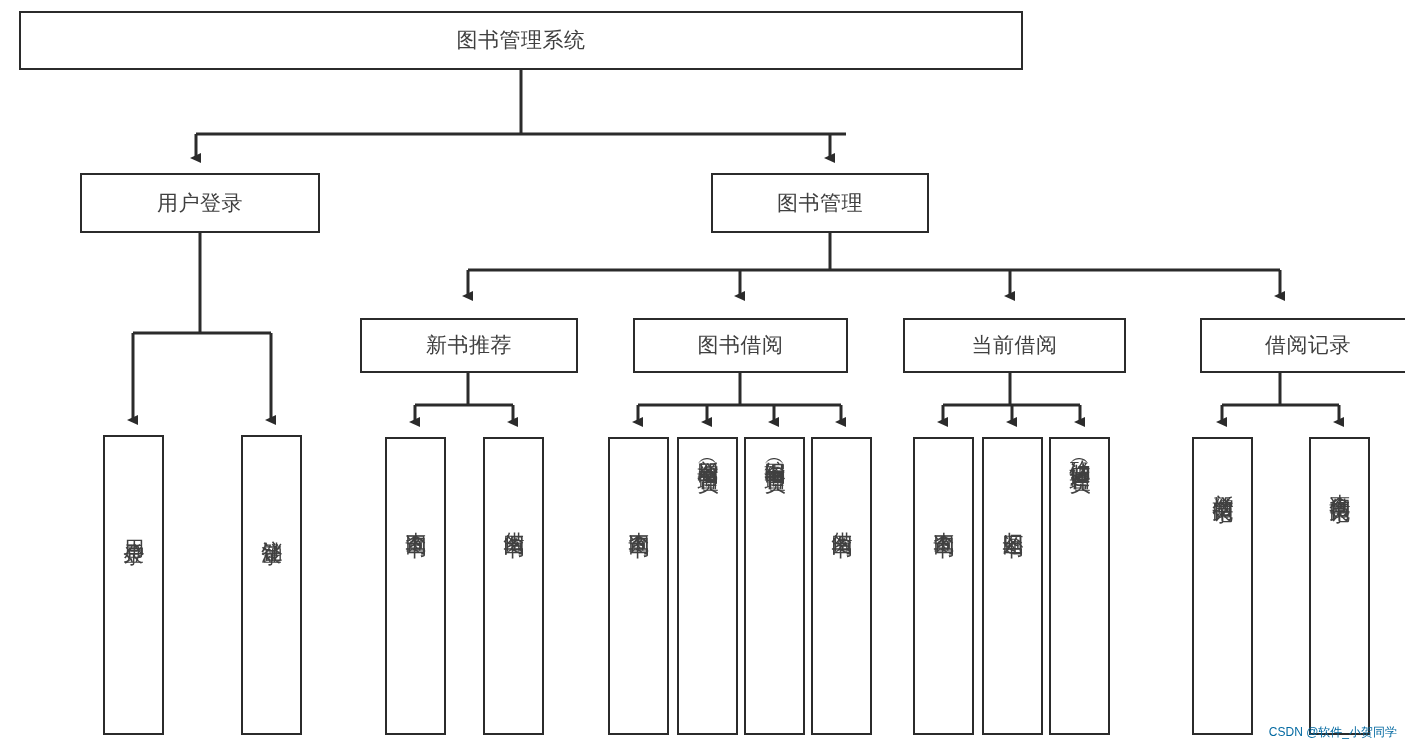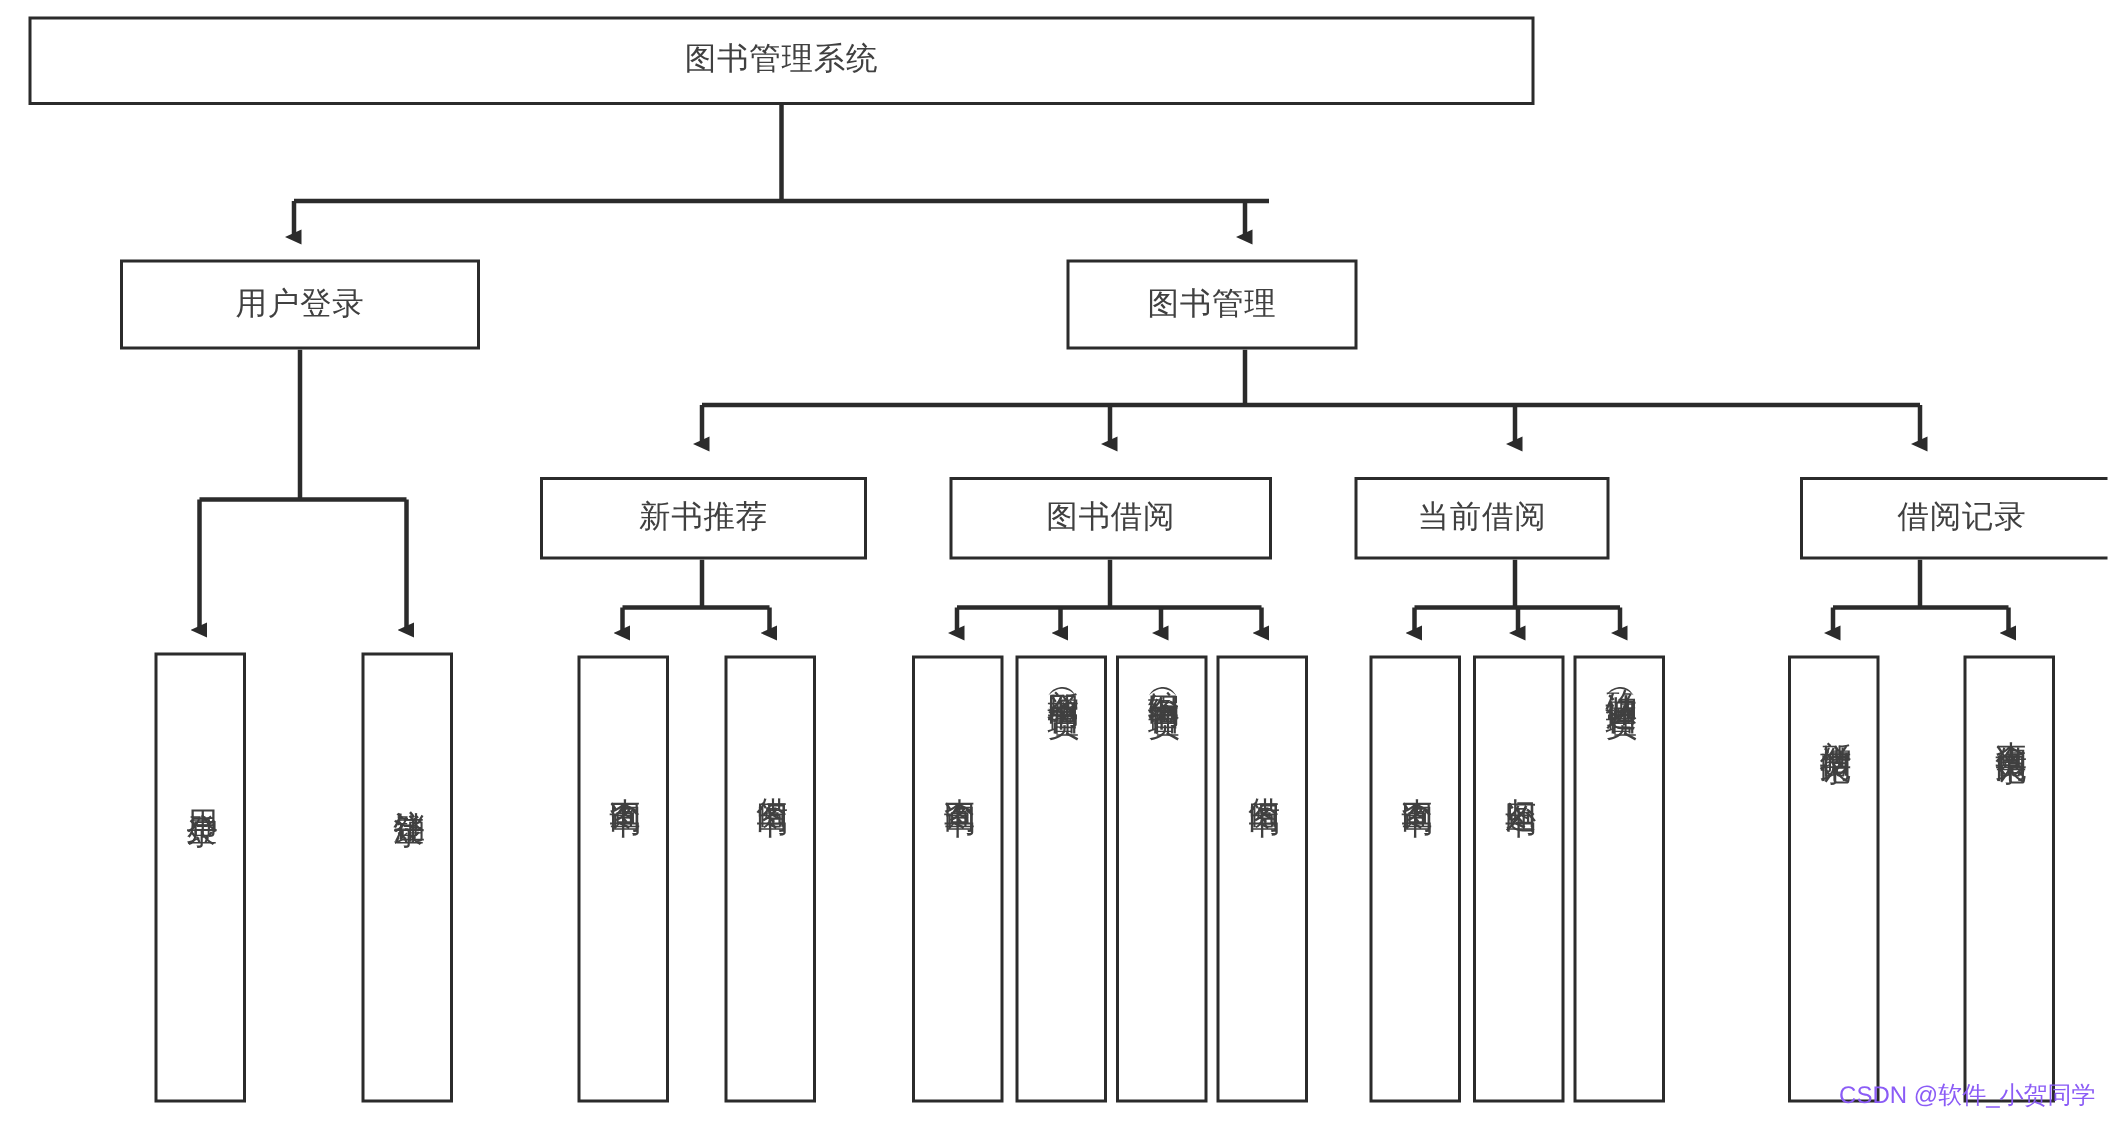--- a/index.html
+++ b/index.html
@@ -59,22 +59,22 @@
     text-orientation: upright;
     font-size: 21px;
     line-height: 1.18;
     letter-spacing: 2px;
     white-space: nowrap;
   }
   .watermark {
     position: absolute;
     right: 8px;
     bottom: 6px;
-    font-size: 16px;
-    color: #8b5cf6;
+    font-size: 12px;
+    color: #0369a1;
     white-space: nowrap;
     user-select: none;
   }
 </style>
 </head>
 <body>
 
 <div id="diagram-root">
 
   <svg class="edges" viewBox="0 0 1405 747">
@@ -127,31 +127,31 @@
     </g>
   </svg>
 
   <div class="node horiz" style="left:19px; top:11px; width:1004px; height:59px;">
     <span class="node-label">图书管理系统</span>
   </div>
 
   <div class="node horiz" style="left:80px; top:173px; width:240px; height:60px;">
     <span class="node-label">用户登录</span>
   </div>
-  <div class="node horiz" style="left:711px; top:173px; width:194px; height:60px;">
+  <div class="node horiz" style="left:711px; top:173px; width:218px; height:60px;">
     <span class="node-label">图书管理</span>
   </div>
 
   <div class="node horiz" style="left:360px; top:318px; width:218px; height:55px;">
     <span class="node-label">新书推荐</span>
   </div>
   <div class="node horiz" style="left:633px; top:318px; width:215px; height:55px;">
     <span class="node-label">图书借阅</span>
   </div>
-  <div class="node horiz" style="left:903px; top:318px; width:170px; height:55px;">
+  <div class="node horiz" style="left:903px; top:318px; width:223px; height:55px;">
     <span class="node-label">当前借阅</span>
   </div>
   <div class="node horiz" style="left:1172px; top:318px; width:216px; height:55px;margin-left:28px;">
     <span class="node-label">借阅记录</span>
   </div>
 
   <div class="node vert" style="left:103px; top:435px; width:61px; height:300px; padding-top:86px;">
     <span class="node-label">用户登录</span>
   </div>
   <div class="node vert" style="left:241px; top:435px; width:61px; height:300px; padding-top:86px;">

